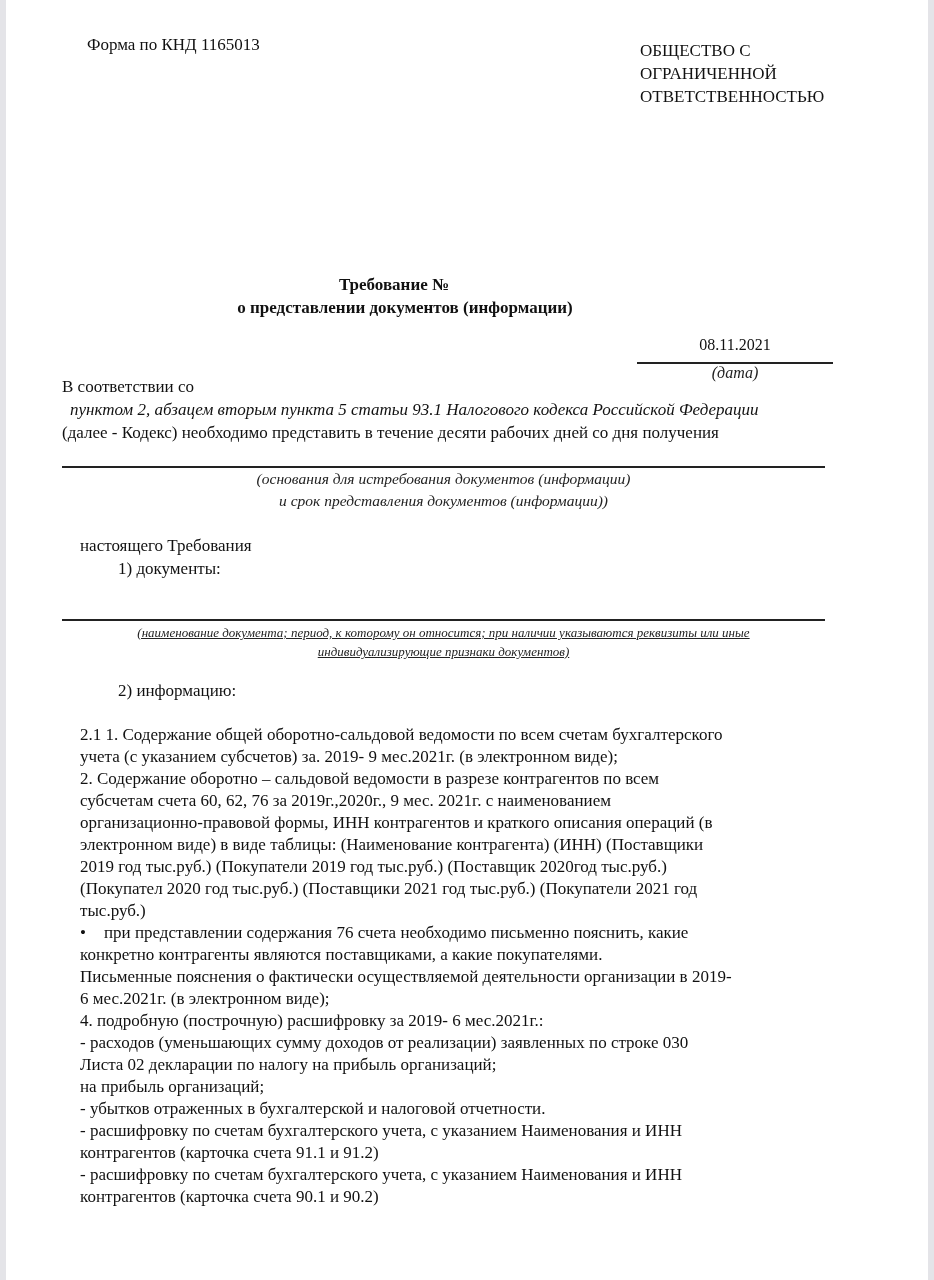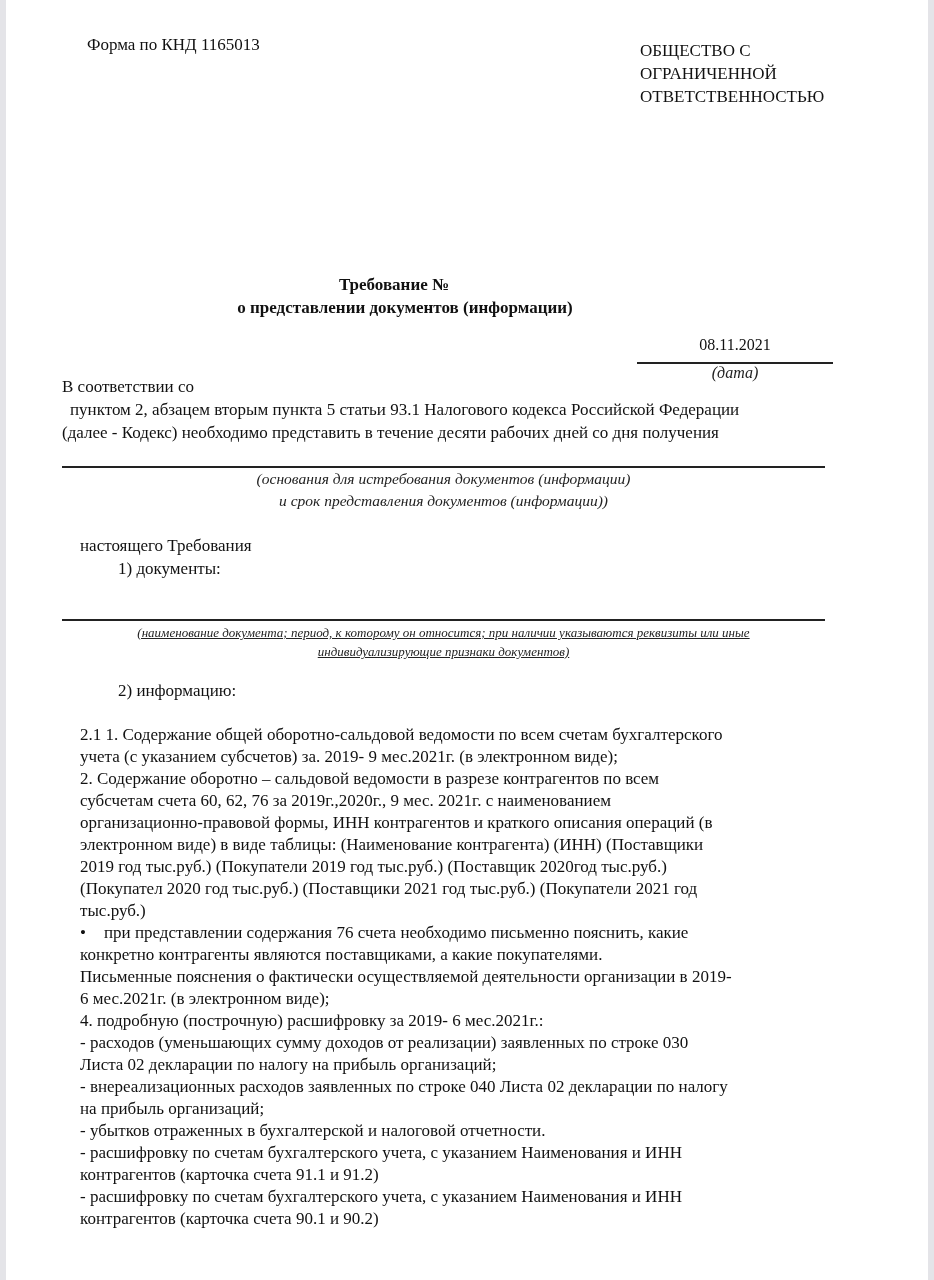--- a/index.html
+++ b/index.html
@@ -20,21 +20,21 @@
     .form-code { left: 87px; top: 33px; }
     .org { left: 640px; top: 39px; line-height: 23px; font-size: 17px; }
     .org div { white-space: nowrap; }
     .title { left: 0; width: 782px; text-align: center; top: 273px; font-weight: bold; font-size: 17px; line-height: 23px; }
     .title .l1 { padding-left: 6px; }
     .title .l2 { padding-left: 28px; }
     .date { left: 637px; width: 196px; text-align: center; top: 336px; font-size: 16px; }
     .date-line { position: absolute; left: 637px; top: 362px; width: 196px; height: 2px; background: #222; }
     .date-caption { left: 637px; width: 196px; text-align: center; top: 364px; font-style: italic; font-size: 16px; color: #222; }
     .basis { left: 62px; top: 375px; font-size: 17px; line-height: 23px; }
-    .basis .ind { padding-left: 8px; }
+    .basis .ind { padding-left: 8px; font-style: italic; }
     .line-full { position: absolute; left: 62px; width: 763px; height: 2px; background: #222; }
     .basis-caption { left: 62px; width: 763px; text-align: center; top: 468px; font-style: italic; font-size: 15.5px; line-height: 22px; color: #222; }
     .block2 { left: 80px; top: 534px; font-size: 17px; line-height: 23px; }
     .block2 .ind { padding-left: 38px; }
     .doc-caption { left: 62px; width: 763px; text-align: center; top: 623px; font-style: italic; font-size: 13px; line-height: 19px; color: #222; text-decoration: underline; }
     .info-label { left: 118px; top: 681px; font-size: 17px; }
     .body-text { left: 80px; top: 724px; font-size: 17px; line-height: 22px; }
     .body-text div { white-space: nowrap; }
     .bullet { display: inline-block; width: 24px; }
   </style>
@@ -94,20 +94,19 @@
   <div>2019 год тыс.руб.) (Покупатели 2019 год тыс.руб.) (Поставщик 2020год тыс.руб.)</div>
   <div>(Покупател 2020 год тыс.руб.) (Поставщики 2021 год тыс.руб.) (Покупатели 2021 год</div>
   <div>тыс.руб.)</div>
   <div><span class="bullet">•</span><span>при представлении содержания 76 счета необходимо письменно пояснить, какие</span></div>
   <div>конкретно контрагенты являются поставщиками, а какие покупателями.</div>
   <div>Письменные пояснения о фактически осуществляемой деятельности организации в 2019-</div>
   <div>6 мес.2021г. (в электронном виде);</div>
   <div>4. подробную (построчную) расшифровку за 2019- 6 мес.2021г.:</div>
   <div>- расходов (уменьшающих сумму доходов от реализации) заявленных по строке 030</div>
   <div>Листа 02 декларации по налогу на прибыль организаций;</div>
-  <div>- внереализационных расходов заявленных по строке 040 Листа 02 декларации по налогу</div>
   <div>на прибыль организаций;</div>
   <div>- убытков отраженных в бухгалтерской и налоговой отчетности.</div>
   <div>- расшифровку по счетам бухгалтерского учета, с указанием Наименования и ИНН</div>
   <div>контрагентов (карточка счета 91.1 и 91.2)</div>
   <div>- расшифровку по счетам бухгалтерского учета, с указанием Наименования и ИНН</div>
   <div>контрагентов (карточка счета 90.1 и 90.2)</div>
 </div>
 
 </body></html>

